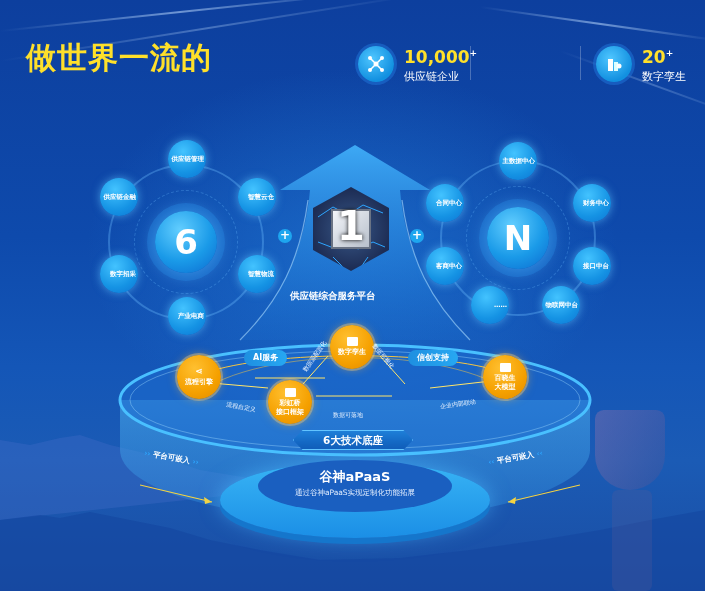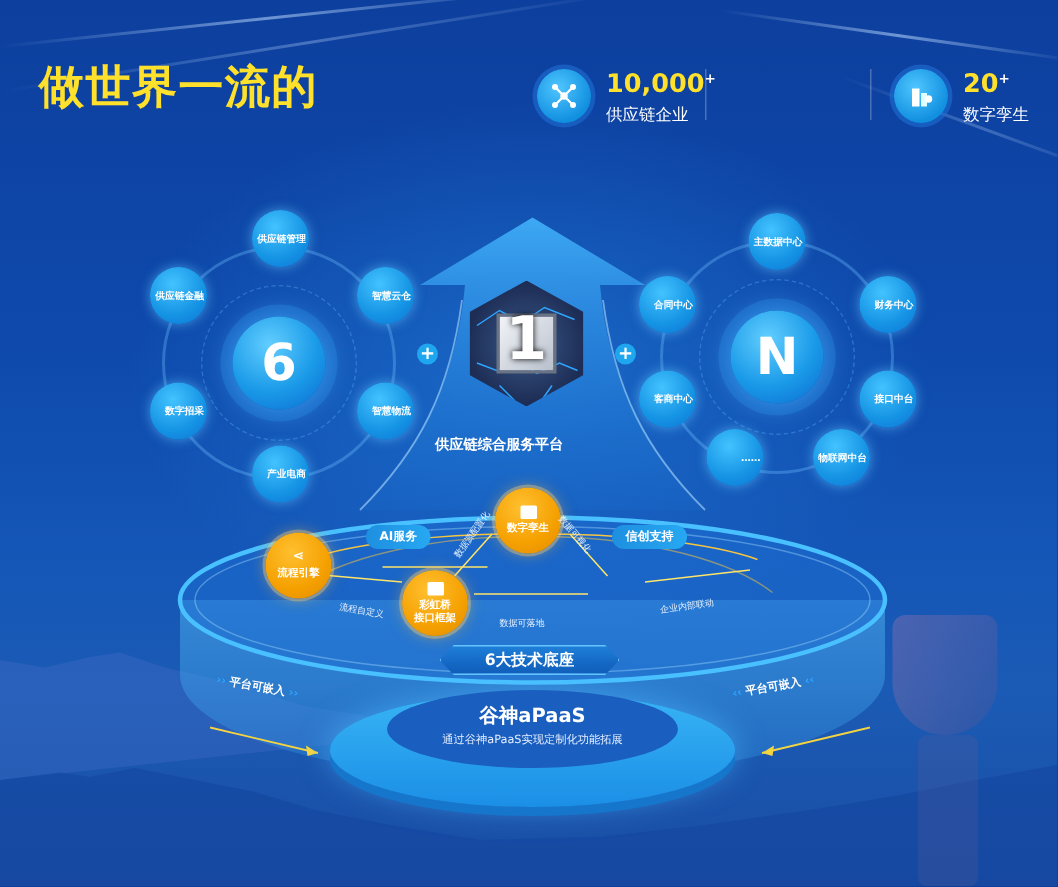--- a/index.html
+++ b/index.html
@@ -211,20 +211,25 @@
   </div>
   <div class="orange" style="left:177px;top:355px">
     <div class="oi" style="background:none;color:#fff;font-size:9px;line-height:9px">⋖</div>
     <span>流程引擎</span>
   </div>
   <div class="orange" style="left:268px;top:380px">
     <div class="oi"></div>
     <span>彩虹桥</span>
     <span>接口框架</span>
   </div>
+  <div class="orange" style="left:483px;top:355px">
+    <div class="oi"></div>
+    <span>百晓生</span>
+    <span>大模型</span>
+  </div>
 
   <div class="mini" style="left:297px;top:352px;transform:rotate(-55deg)">数据源配置化</div>
   <div class="mini" style="left:368px;top:352px;transform:rotate(50deg)">数据可视化</div>
   <div class="mini" style="left:226px;top:403px;transform:rotate(10deg)">流程自定义</div>
   <div class="mini" style="left:333px;top:411px">数据可落地</div>
   <div class="mini" style="left:440px;top:400px;transform:rotate(-8deg)">企业内部联动</div>
 
   <div class="abs banner">6大技术底座</div>
 
   <div class="embed" style="left:144px;top:453px;transform:rotate(10deg)"><span style="color:#2ea6ff">›› </span><span>平台可嵌入</span><span style="color:#2ea6ff"> ››</span></div>

